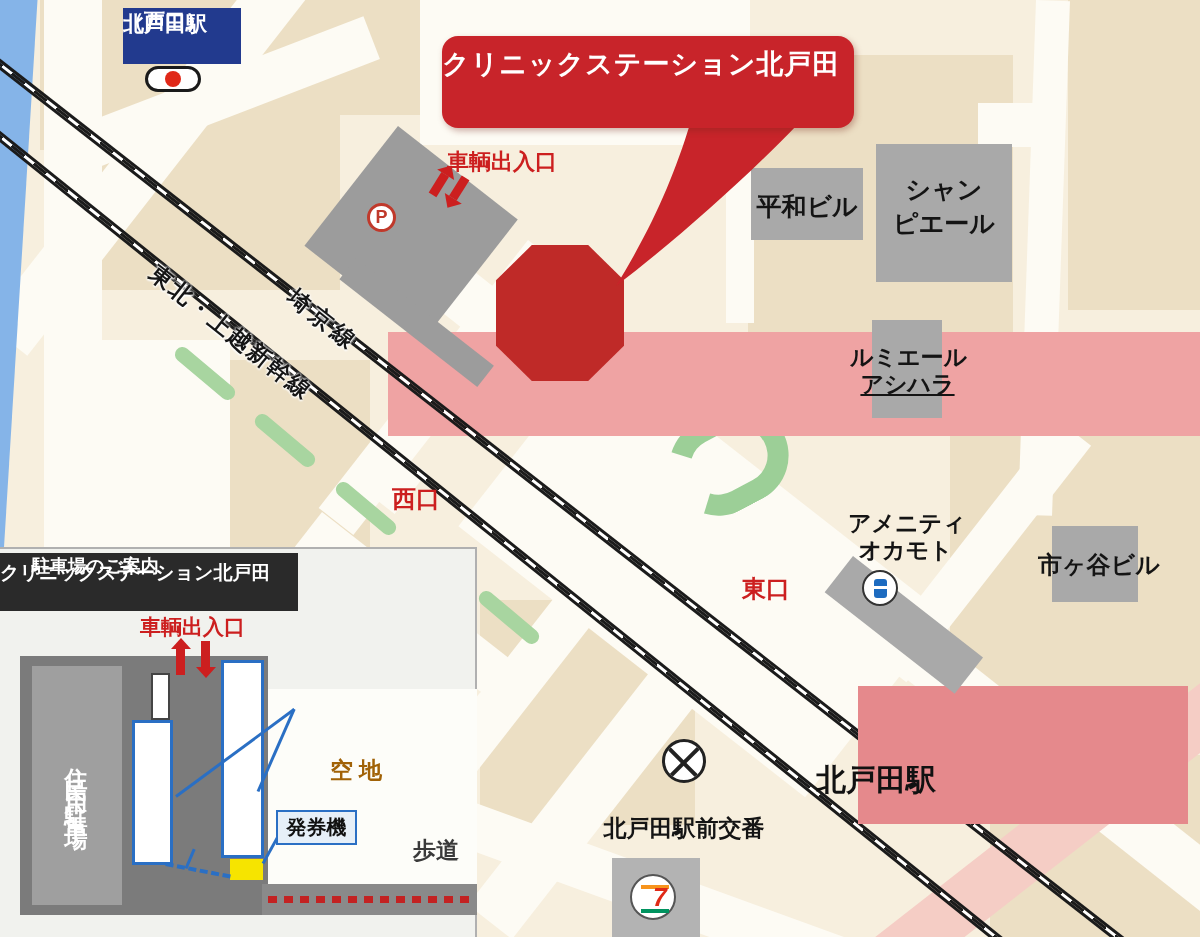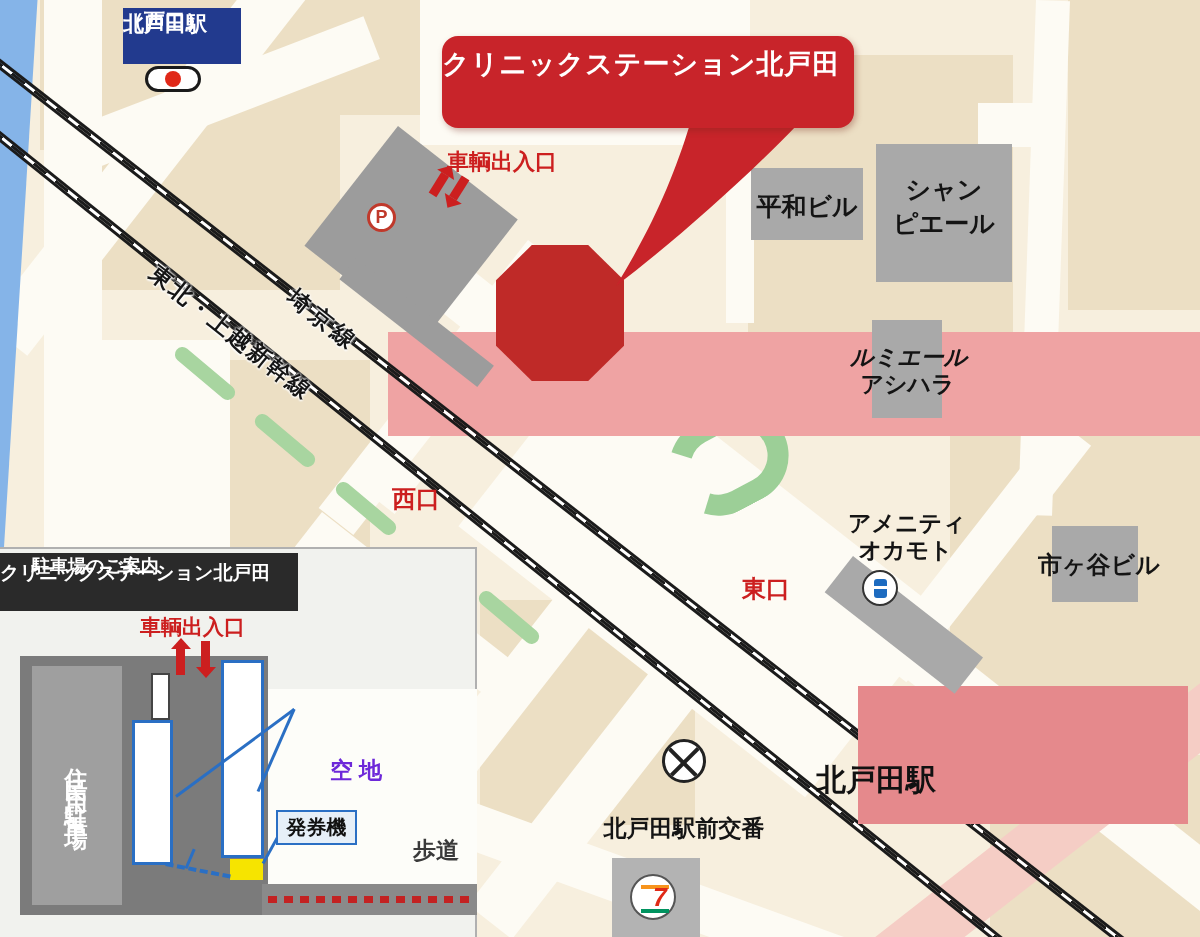--- a/index.html
+++ b/index.html
@@ -83,21 +83,21 @@
   .med-box{left:276px;top:98px;width:181px;height:64px;background:#d8e8f6;}
   .med-box span{position:relative;display:block;font-size:19px;}
   .med-box .l1{margin-top:8px;}
   .chain-box{left:128px;top:339px;width:136px;height:35px;font-size:20px;line-height:31px;}
   .ticket-box{left:276px;top:261px;width:81px;height:35px;font-size:20px;line-height:31px;}
   .blueline{height:3px;background:#2a6fc4;transform-origin:left center;}
   .vacant{left:267px;top:140px;width:210px;height:196px;background:#fdfdf9;}
   .sidewalk{left:262px;top:335px;width:215px;height:31px;background:#8a8a8a;}
   .sidewalk i{position:absolute;left:6px;top:12px;width:205px;height:7px;display:block;
     background:repeating-linear-gradient(90deg,#c32222 0 9px,transparent 9px 16px);}
-  .gray-text{color:#6d28d9;font-weight:bold;letter-spacing:6px;font-size:23px;white-space:nowrap;}
+  .gray-text{color:#a16207;font-weight:bold;letter-spacing:6px;font-size:23px;white-space:nowrap;}
 </style>
 </head>
 <body>
 
 <div id="map">
 
   <div class="beige" style="left:40px;top:0;width:220px;height:150px;"></div>
   <div class="beige" style="left:250px;top:0;width:185px;height:115px;"></div>
   <div class="beige" style="left:60px;top:60px;width:280px;height:230px;"></div>
   <div class="beige" style="left:748px;top:55px;width:265px;height:340px;"></div>
@@ -158,22 +158,22 @@
   </div>
 
   <div class="bldg" style="left:751px;top:168px;width:112px;height:72px;z-index:10;"></div>
   <div class="bldg-label" style="left:756px;top:190px;width:102px;font-size:25px;z-index:11;">平和ビル</div>
 
   <div class="bldg" style="left:876px;top:144px;width:136px;height:138px;z-index:10;"></div>
   <div class="bldg-label" style="left:876px;top:173px;width:136px;font-size:25px;z-index:11;">シャン</div>
   <div class="bldg-label" style="left:876px;top:207px;width:136px;font-size:25px;z-index:11;">ピエール</div>
 
   <div class="bldg" style="left:872px;top:320px;width:70px;height:98px;z-index:10;"></div>
-  <div class="bldg-label" style="left:850px;top:342px;width:115px;font-size:23px;z-index:11;font-style:italic;">ルミエール</div>
-  <div class="bldg-label" style="left:854px;top:369px;width:107px;font-size:23px;z-index:11;">アシハラ</div>
+  <div class="bldg-label" style="left:850px;top:342px;width:115px;font-size:23px;z-index:11;">ルミエール</div>
+  <div class="bldg-label" style="left:854px;top:369px;width:107px;font-size:23px;z-index:11;text-decoration:underline;">アシハラ</div>
 
   <div class="bldg rot" style="left:853px;top:556px;width:165px;height:46px;transform:rotate(38deg);z-index:10;"></div>
   <div class="bldg-label" style="left:848px;top:508px;width:115px;font-size:23px;z-index:11;">アメニティ</div>
   <div class="bldg-label" style="left:852px;top:535px;width:107px;font-size:23px;z-index:11;">オカモト</div>
   <div class="circ lawson-icon">
       <i></i>
     </div>
 
   <div class="bldg" style="left:1052px;top:526px;width:86px;height:76px;z-index:10;"></div>
   <div class="bldg-label" style="left:1038px;top:549px;width:115px;font-size:24px;z-index:11;">市ヶ谷ビル</div>

